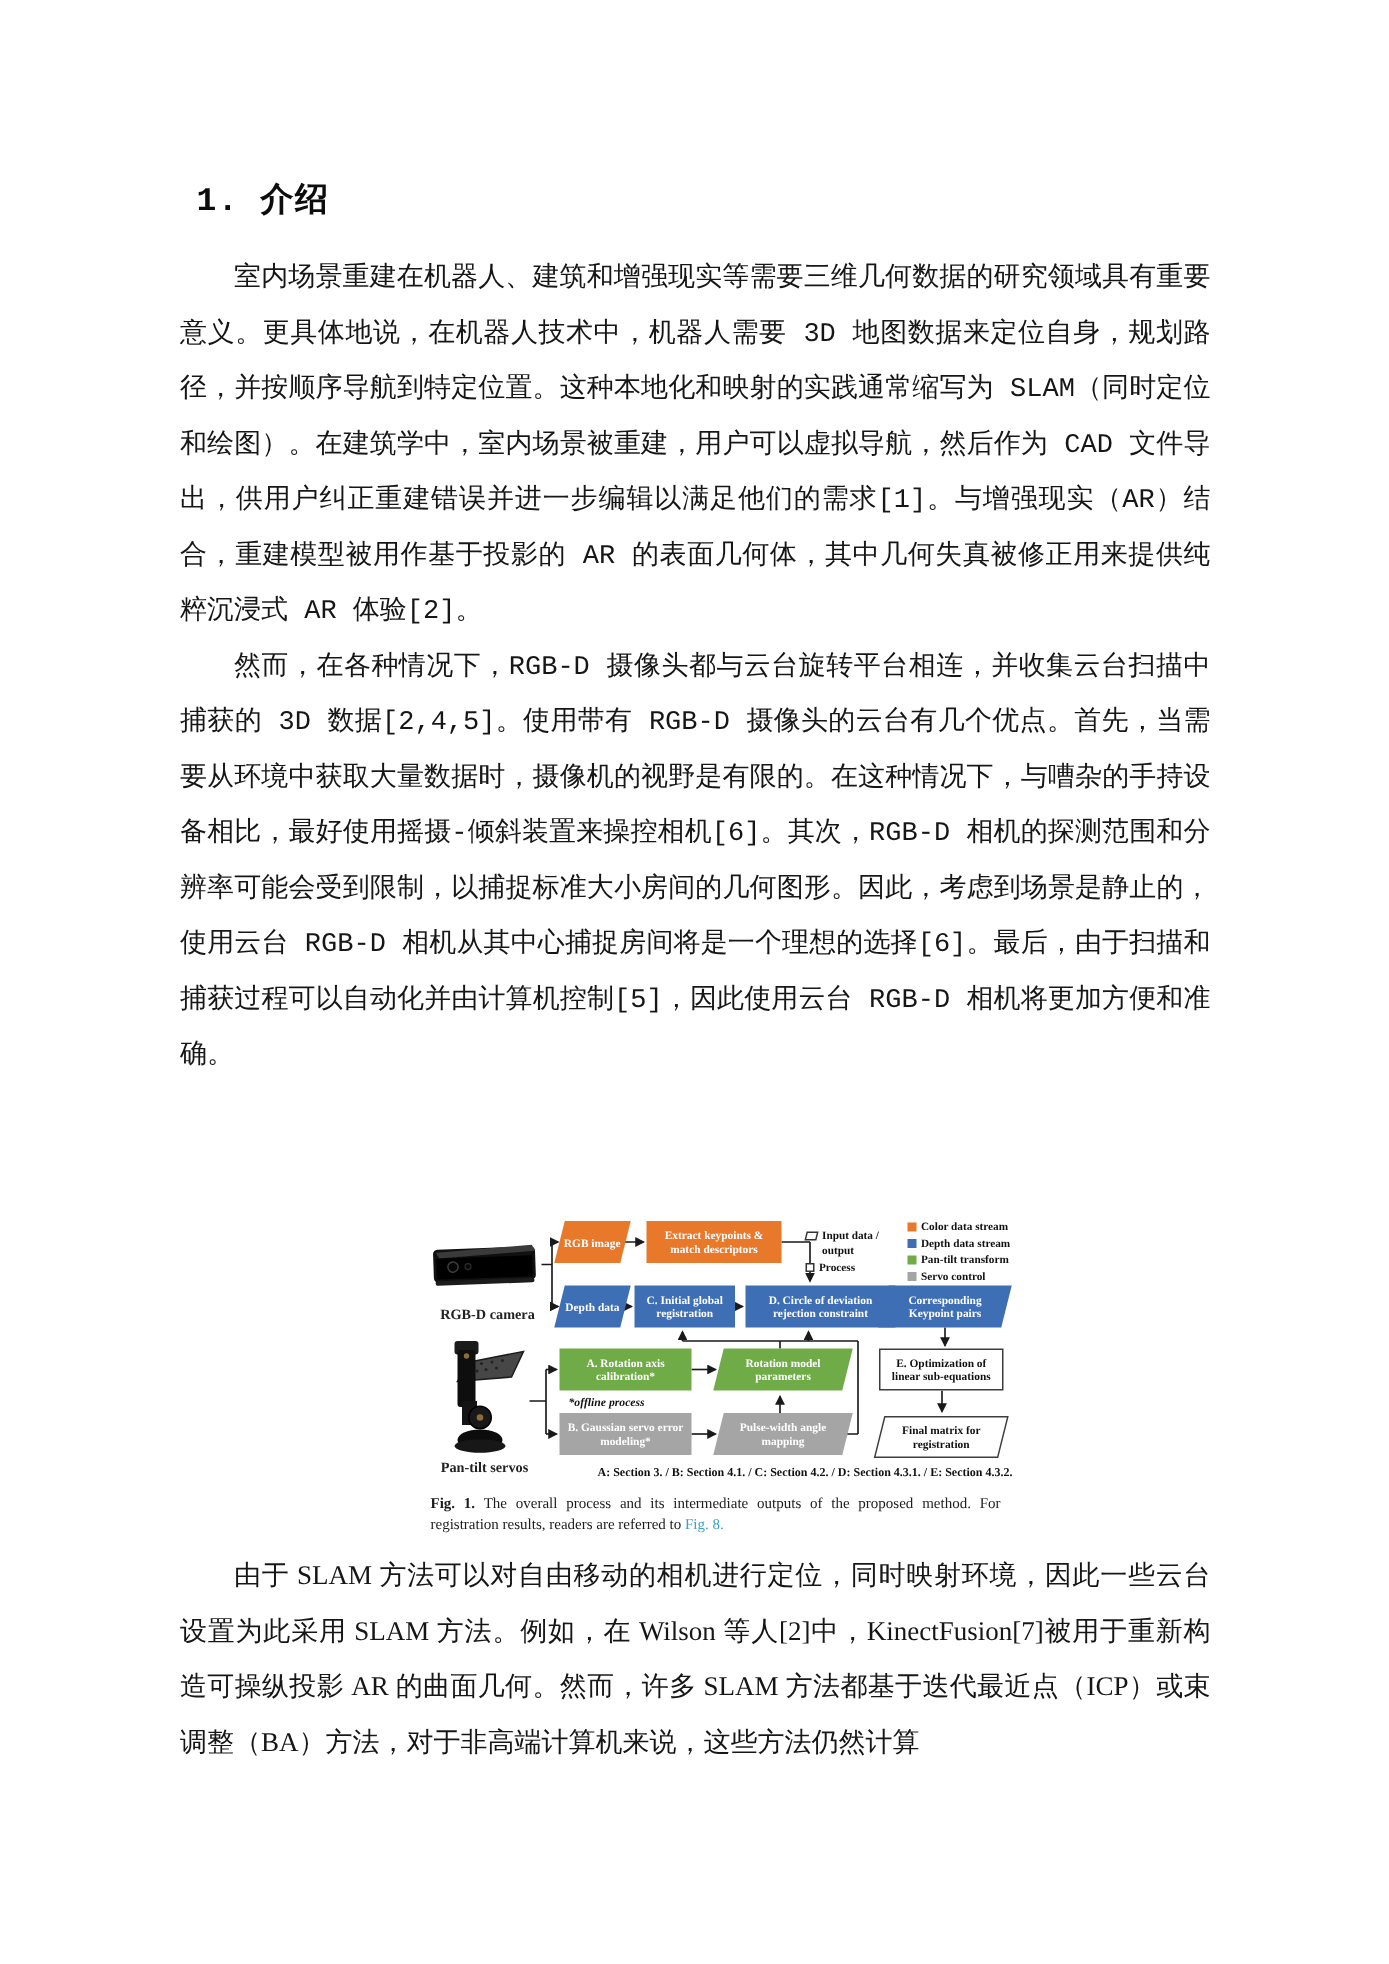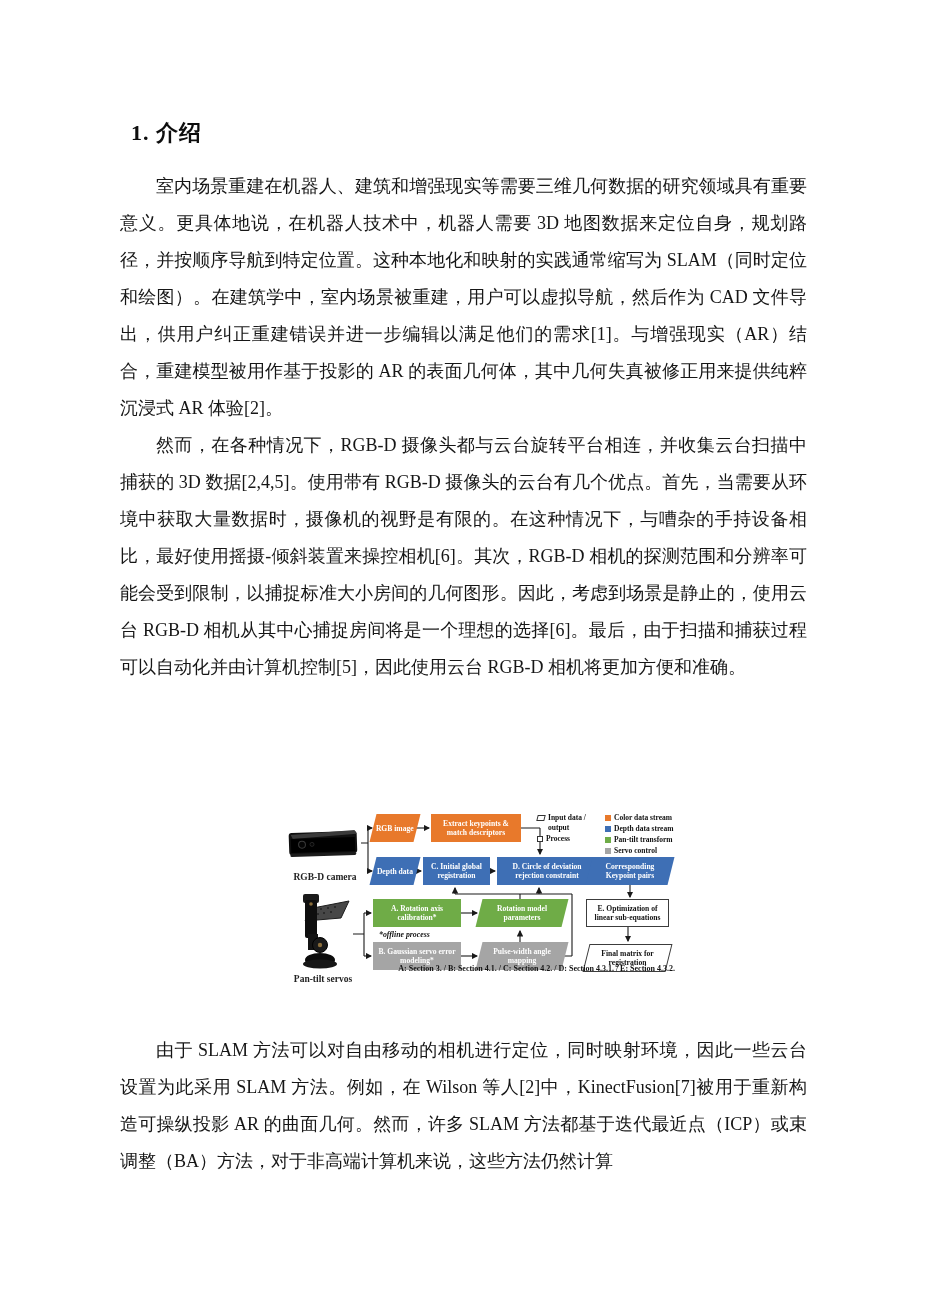--- a/index.html
+++ b/index.html
@@ -2,26 +2,26 @@
 <html><head>
 <meta charset="utf-8">
 <style>
   html,body{margin:0;padding:0;background:#ffffff;}
   .page{
     position:relative;width:926px;height:1309px;margin:0 auto;background:#fff;
     font-family:"Liberation Serif","DejaVu Serif",serif;color:#161616;overflow:hidden;
   }
   .heading{
     position:absolute;left:131px;top:118px;margin:0;
-    font-family:Liberation Serif, serif;
+    font-family:Liberation Mono, monospace;
     font-size:22px;font-weight:700;color:#0d0d0d;letter-spacing:1px;
   }
   .textblock{position:absolute;left:120px;width:687px;font-size:18px;line-height:37px;text-align:justify;}
   .textblock p{margin:0;text-indent:2em;}
-  .tb1{top:168px;}
+  .tb1{top:168px;font-family:Liberation Mono, monospace;}
   .tb2{top:1032px;}
 
   
   .fig{position:absolute;left:283px;top:810px;width:392px;height:182px;margin:0;}
   .arrows{position:absolute;left:0;top:0;width:392px;height:182px;}
   .node{
     position:absolute;display:flex;align-items:center;justify-content:center;
     text-align:center;color:#fff;
     font:600 7.6px/9px "Liberation Serif","DejaVu Serif",serif;
     padding:0 2px;box-sizing:border-box;
@@ -36,25 +36,25 @@
   .wht{background:#fff;border:1px solid #3c3c3c;color:#111;}
   .devlabel{
     position:absolute;text-align:center;color:#222;
     font:600 9.5px/11px "Liberation Serif","DejaVu Serif",serif;
   }
   .offline{
     position:absolute;left:96px;top:120px;color:#111;
     font:italic 700 7.8px/9px "Liberation Serif","DejaVu Serif",serif;
   }
   .secnote{
-    position:absolute;left:62px;top:154px;width:330px;text-align:right;white-space:nowrap;
+    position:absolute;left:62px;top:167px;width:330px;text-align:right;white-space:nowrap;
     color:#111;font:700 8px/10px "Liberation Serif","DejaVu Serif",serif;
   }
   .legend{position:absolute;left:254px;top:3px;display:flex;gap:5px;
-    font:600 7.5px/10px "Liberation Serif","DejaVu Serif",serif;color:#111;}
+    font:600 7.5px/10px "Liberation Serif","DejaVu Serif",serif;color:#111;align-items:center;}
   .lcol{display:flex;flex-direction:column;}
   .litem{display:flex;align-items:flex-start;margin-bottom:1px;}
   .licon{flex:0 0 auto;width:6px;height:6px;margin:1.5px 3px 0 0;box-sizing:border-box;}
   .lpg{border:1px solid #333;background:#fff;transform:skewX(-14deg);width:8px;}
   .lsq{border:1px solid #333;background:#fff;}
   .sw-orange{background:#E8792B;}
   .sw-blue{background:#3E6FB5;}
   .sw-green{background:#6FAC47;}
   .sw-gray{background:#A5A5A5;}
   .col1 .litem span:last-child{width:52px;}
@@ -211,18 +211,21 @@
         <div class="litem">
           <span class="licon sw-gray"></span>
           <span>Servo control</span>
         </div>
       </div>
     </div>
 
     <div class="secnote">A: Section 3. / B: Section 4.1. / C: Section 4.2. / D: Section 4.3.1. / E: Section 4.3.2.</div>
   </figure>
 
+  <div class="caption">
+    <b>Fig. 1.</b><span> The overall process and its intermediate outputs of the proposed method. For registration results, readers are referred to </span><span class="figlink">Fig. 8.</span>
+  </div>
 
   <div class="textblock tb2">
     <p>由于 SLAM 方法可以对自由移动的相机进行定位，同时映射环境，因此一些云台设置为此采用 SLAM 方法。例如，在 Wilson 等人[2]中，KinectFusion[7]被用于重新构造可操纵投影 AR 的曲面几何。然而，许多 SLAM 方法都基于迭代最近点（ICP）或束调整（BA）方法，对于非高端计算机来说，这些方法仍然计算</p>
   </div>
 
 </div>
 
 </body></html>

